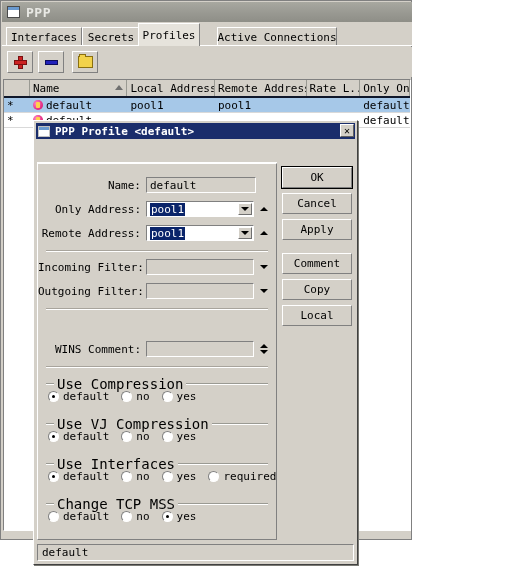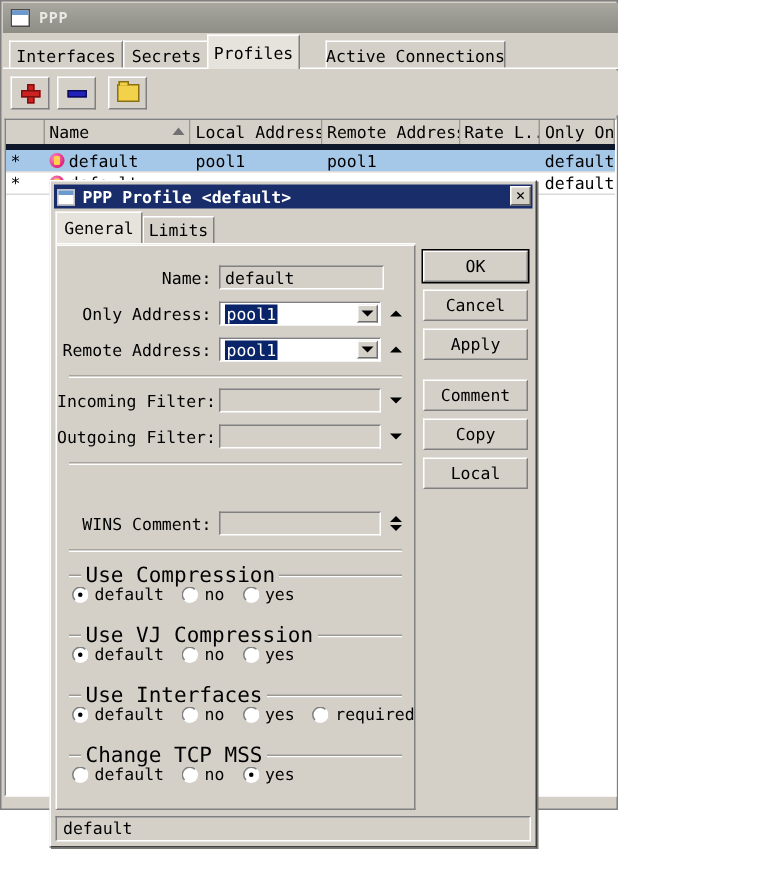--- a/index.html
+++ b/index.html
@@ -46,21 +46,21 @@
     position: relative;
   }
   #ppp-winicon:before {
     content: "";
     position: absolute;
     left: 0; top: 0; right: 0; height: 3px;
     background: #6a9ad0;
   }
   #ppp-wintitle {
     font-family: "DejaVu Sans Mono", monospace;
-    font-size: 10px;
+    font-size: 13px;
     font-weight: bold;
     color: #e8e8e4;
     letter-spacing: 0.5px;
   }
 
   
   #ppp-tabstrip {
     position: absolute;
     left: 1px; top: 21px;
     width: 410px; height: 24px;
@@ -152,21 +152,21 @@
     background: #ffffff;
     border: 1px solid;
     border-color: #808080 #ffffff #ffffff #808080;
     box-sizing: border-box;
     overflow: hidden;
   }
   #ppp-thead {
     display: flex;
     height: 16px;
     background: #d4d0c8;
-    border-bottom: 4px solid #0f172a;
+    border-bottom: 2px solid #0f172a;
   }
   .th {
     background: #d4d0c8;
     border-right: 1px solid #9a9a93;
     box-sizing: border-box;
     display: flex;
     align-items: center;
     padding-left: 3px;
     font-size: 11px;
     white-space: nowrap;
@@ -580,28 +580,20 @@
 </div>
 
 <div id="profile-dialog">
 
   <div id="dlg-titlebar">
     <div id="dlg-winicon"></div>
     <span id="dlg-title">PPP Profile &lt;default&gt;</span>
     <div id="dlg-close">✕</div>
   </div>
 
-  <div id="dlg-tabstrip">
-    <div class="dtab active" style="left:0px;width:58px;">
-      <span>General</span>
-    </div>
-    <div class="dtab" style="left:58px;width:48px;">
-      <span>Limits</span>
-    </div>
-  </div>
   <div id="dlg-tab-underline"></div>
 
   <div id="dlg-form">
 
     <div class="frow" style="top:12px;">
       <div class="flabel">Name:</div>
       <div class="finput" style="width:110px;">
         <span>default</span>
       </div>
     </div>

